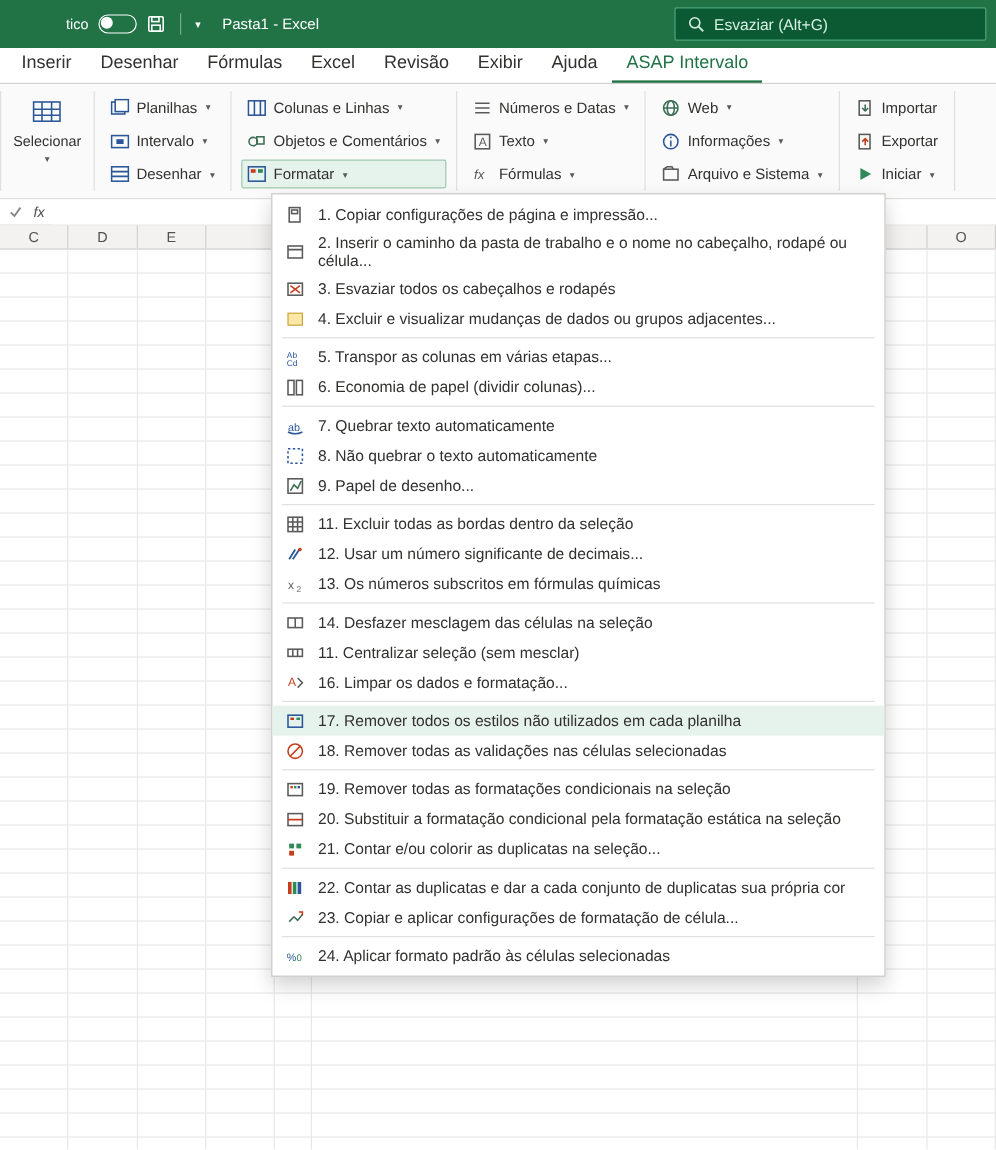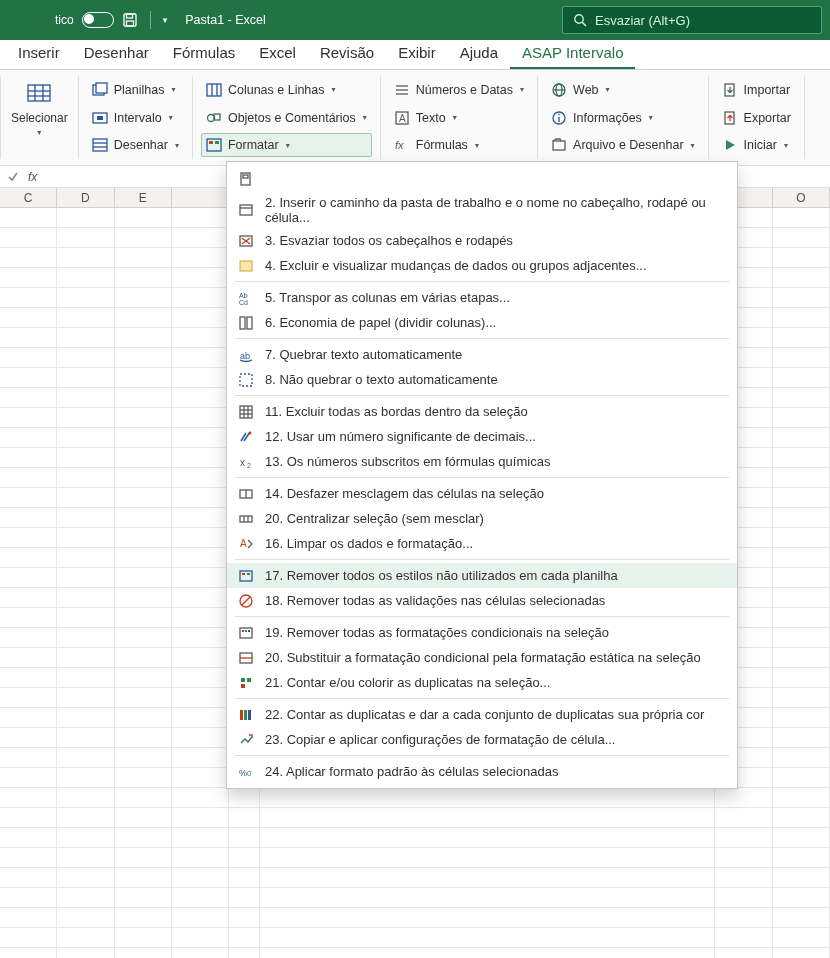--- a/index.html
+++ b/index.html
@@ -253,21 +253,21 @@
         <span>Informações</span>
         <span class="caret">▾</span>
       </div>
     <div class="cmd">
         <span class="ci">
           <svg width="16" height="16">
             <rect x="2" y="4" width="12" height="9" class="igrey"></rect>
             <path d="M2 4 l3 -2 h4 l1 2" class="igrey"></path>
           </svg>
         </span>
-        <span>Arquivo e Desenhar</span>
+        <span>Arquivo e Sistema</span>
         <span class="caret">▾</span>
       </div>
   </div>
   <div class="rseparator"></div>
 
   <div class="group-col">
     <div class="cmd">
         <span class="ci">
           <svg width="16" height="16">
             <rect x="3" y="2" width="9" height="12" class="igrey"></rect>
@@ -704,20 +704,21 @@
   </div>
 
 <div class="menu" id="menu">
     <div class="menu-item">
       <span class="mi">
         <svg width="16" height="16">
           <rect x="3" y="2" width="9" height="12" class="igrey"></rect>
           <rect x="5" y="4" width="5" height="3" class="igrey"></rect>
         </svg>
       </span>
+      <span class="mtxt">1.  Copiar configurações de página e impressão...</span>
     </div>
     <div class="menu-item">
       <span class="mi">
         <svg width="16" height="16">
           <rect x="2" y="3" width="12" height="10" class="igrey"></rect>
           <line x1="2" y1="6" x2="14" y2="6" class="igrey"></line>
         </svg>
       </span>
       <span class="mtxt">2.  Inserir o caminho da pasta de trabalho e o nome no cabeçalho, rodapé ou célula...</span>
     </div>
@@ -768,20 +769,29 @@
       </span>
       <span class="mtxt">7.  Quebrar texto automaticamente</span>
     </div>
     <div class="menu-item">
       <span class="mi">
         <svg width="16" height="16">
           <rect x="2" y="2" width="12" height="12" style="fill:none;stroke:#2b579a;stroke-dasharray:2 2;stroke-width:1.3"></rect>
         </svg>
       </span>
       <span class="mtxt">8.  Não quebrar o texto automaticamente</span>
+    </div>
+    <div class="menu-item">
+      <span class="mi">
+        <svg width="16" height="16">
+          <rect x="2" y="2" width="12" height="12" class="igrey"></rect>
+          <path d="M4 12 l3 -5 l3 3 l3 -6" class="istroke"></path>
+        </svg>
+      </span>
+      <span class="mtxt">9.  Papel de desenho...</span>
     </div>
     <div class="menu-sep"></div>
     <div class="menu-item">
       <span class="mi">
         <svg width="16" height="16">
           <rect x="2" y="2" width="12" height="12" class="igrey"></rect>
           <line x1="6" y1="2" x2="6" y2="14" class="igrey"></line>
           <line x1="10" y1="2" x2="10" y2="14" class="igrey"></line>
           <line x1="2" y1="6" x2="14" y2="6" class="igrey"></line>
           <line x1="2" y1="10" x2="14" y2="10" class="igrey"></line>
@@ -818,21 +828,21 @@
       <span class="mtxt">14.  Desfazer mesclagem das células na seleção</span>
     </div>
     <div class="menu-item">
       <span class="mi">
         <svg width="16" height="16">
           <rect x="2" y="5" width="12" height="6" class="igrey"></rect>
           <line x1="6" y1="5" x2="6" y2="11" class="igrey"></line>
           <line x1="10" y1="5" x2="10" y2="11" class="igrey"></line>
         </svg>
       </span>
-      <span class="mtxt">20.  Centralizar seleção (sem mesclar)</span>
+      <span class="mtxt">11.  Centralizar seleção (sem mesclar)</span>
     </div>
     <div class="menu-item">
       <span class="mi">
         <svg width="16" height="16">
           <text x="2" y="11" font-size="10" fill="#c43e1c">A</text>
           <path d="M10 4 l4 4 l-4 4" class="igrey"></path>
         </svg>
       </span>
       <span class="mtxt">16.  Limpar os dados e formatação...</span>
     </div>

